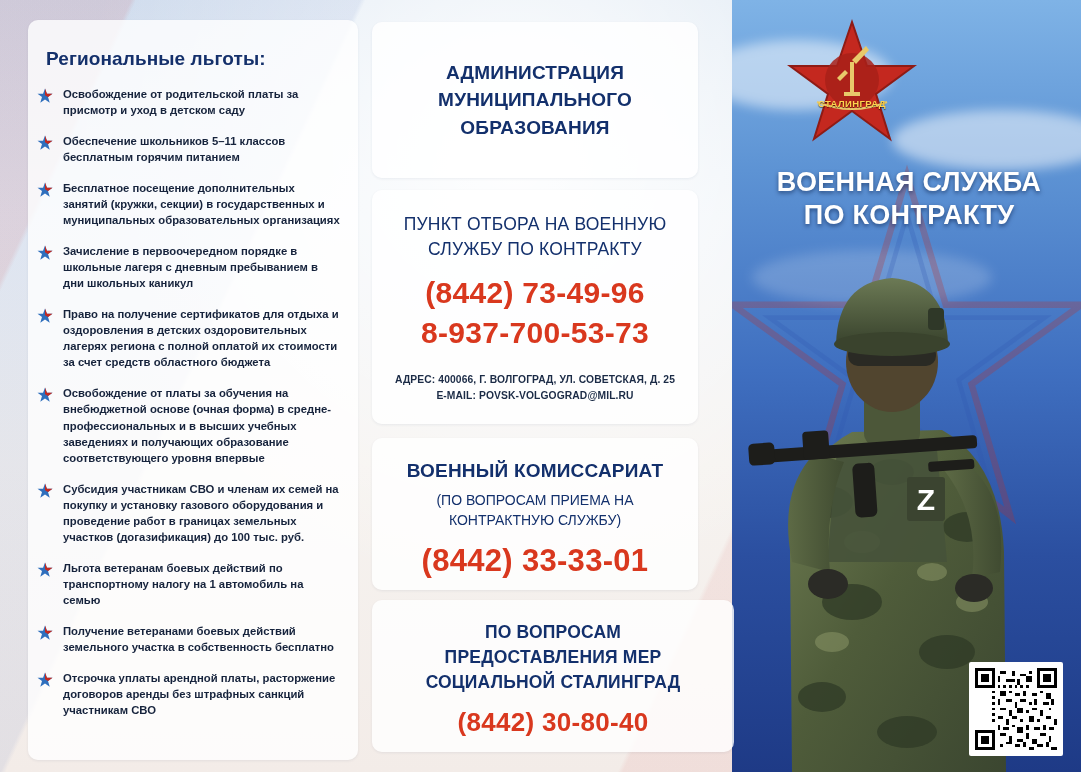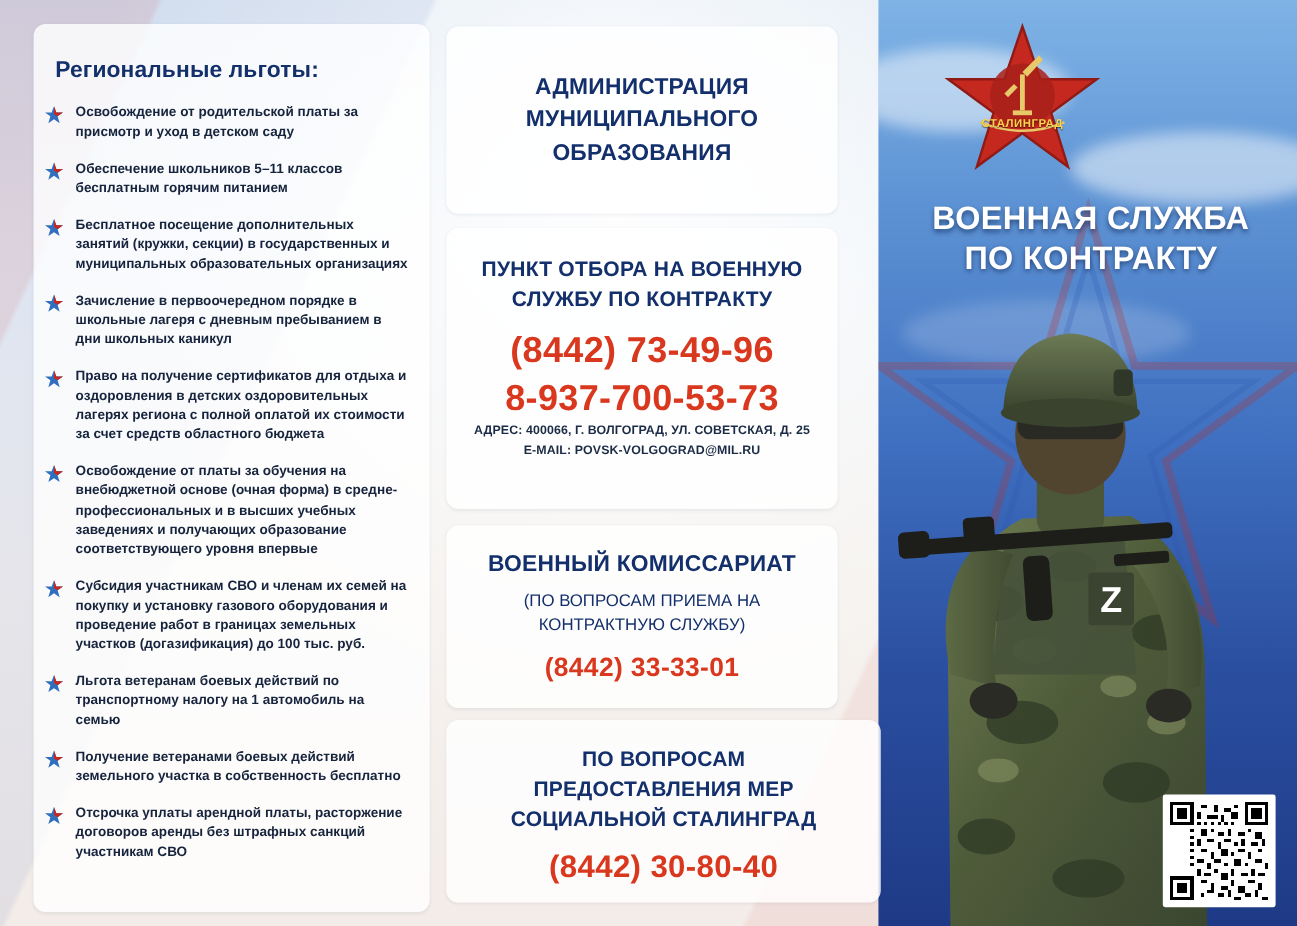--- a/index.html
+++ b/index.html
@@ -115,38 +115,38 @@
   }
 
   .card-punkt {
     left: 372px; top: 190px;
     width: 326px; height: 234px;
     padding: 22px 18px;
     text-align: center;
   }
   .punkt-title {
     font-size: 17.5px;
-    font-weight: bold;
+    font-weight: normal;
     color: #13306c;
     line-height: 1.42;
     letter-spacing: .2px;
   }
   .phone-big {
     font-size: 30px;
     font-weight: bold;
     color: #d9381e;
     margin-top: 14px;
     letter-spacing: .3px;
   }
   .phone-big.second { margin-top: 6px; }
   .addr {
     font-size: 10.3px;
     color: #1b2b46;
     font-weight: bold;
-    margin-top: 2px;
+    margin-top: 22px;
     line-height: 1.55;
     letter-spacing: .1px;
   }
 
   .card-komissariat {
     left: 372px; top: 438px;
     width: 326px; height: 152px;
     padding: 22px 18px;
     text-align: center;
   }
@@ -157,21 +157,21 @@
     letter-spacing: .2px;
   }
   .kom-sub {
     font-size: 14px;
     font-weight: normal;
     color: #13306c;
     margin-top: 8px;
     line-height: 1.45;
   }
   .phone-mid {
-    font-size: 22px;
+    font-size: 31px;
     font-weight: bold;
     color: #d9381e;
     margin-top: 12px;
     letter-spacing: .3px;
   }
 
   .card-social {
     left: 372px; top: 600px;
     width: 362px; height: 152px;
     padding: 20px 18px;

